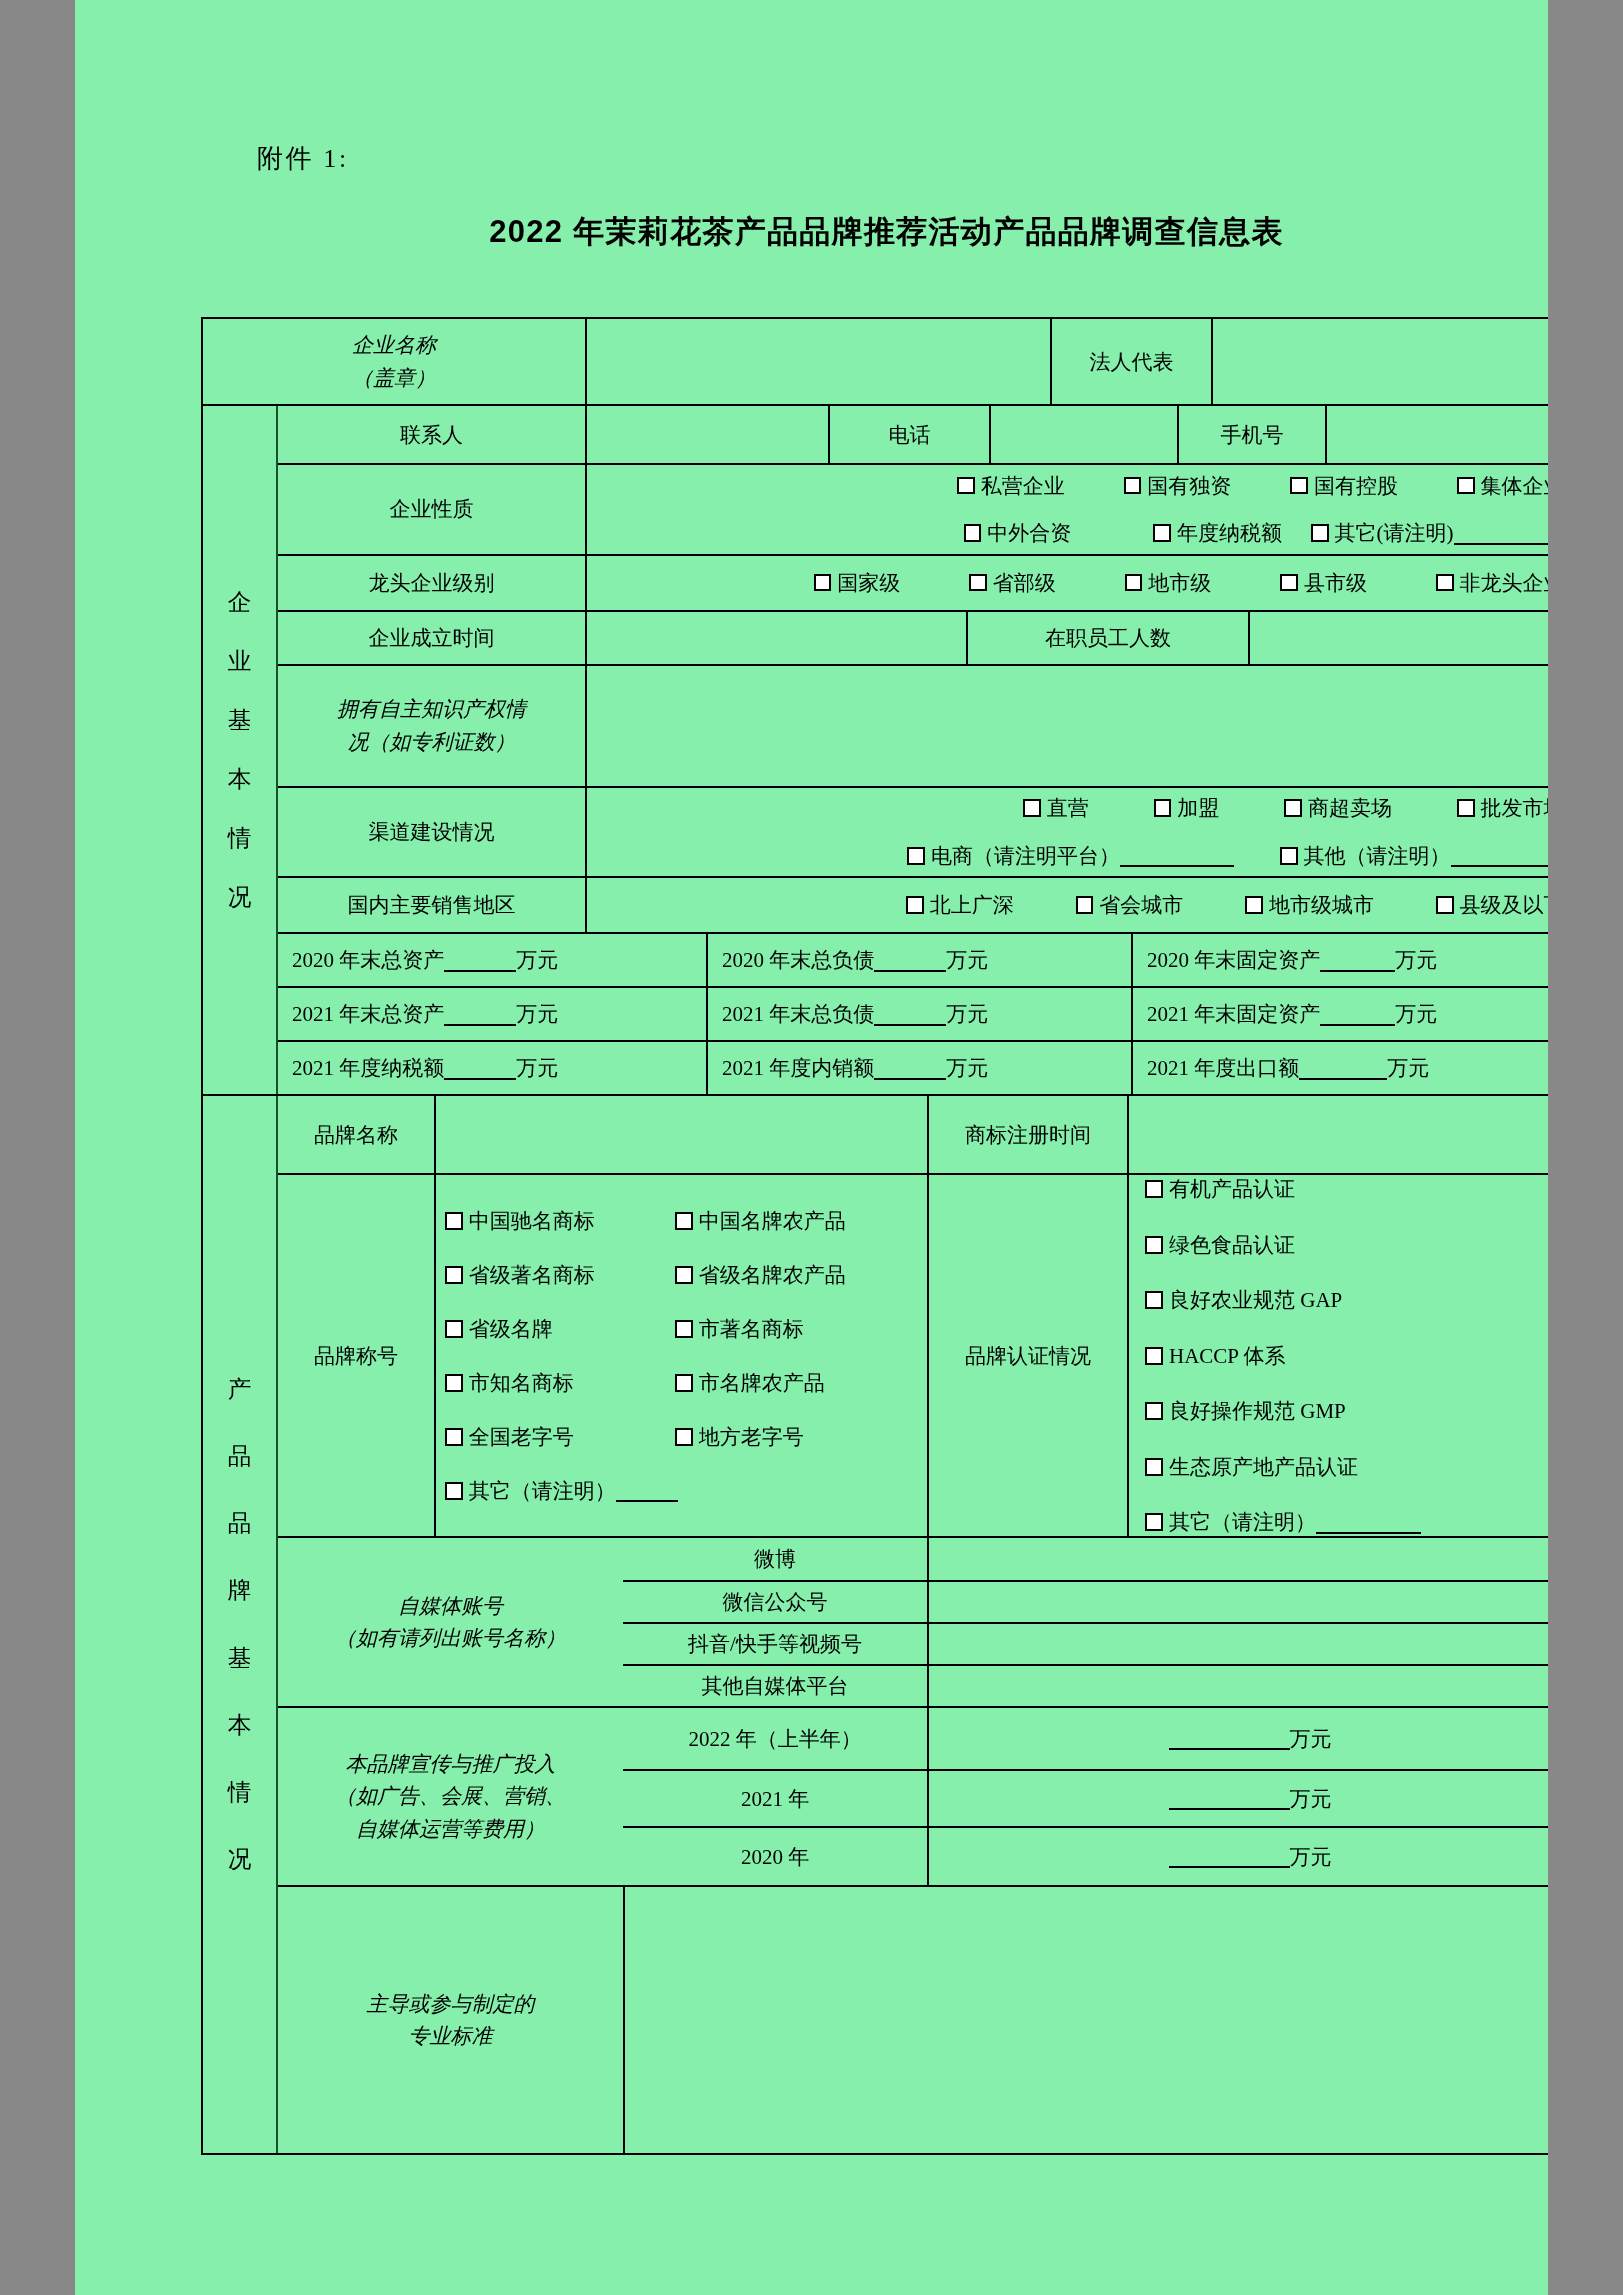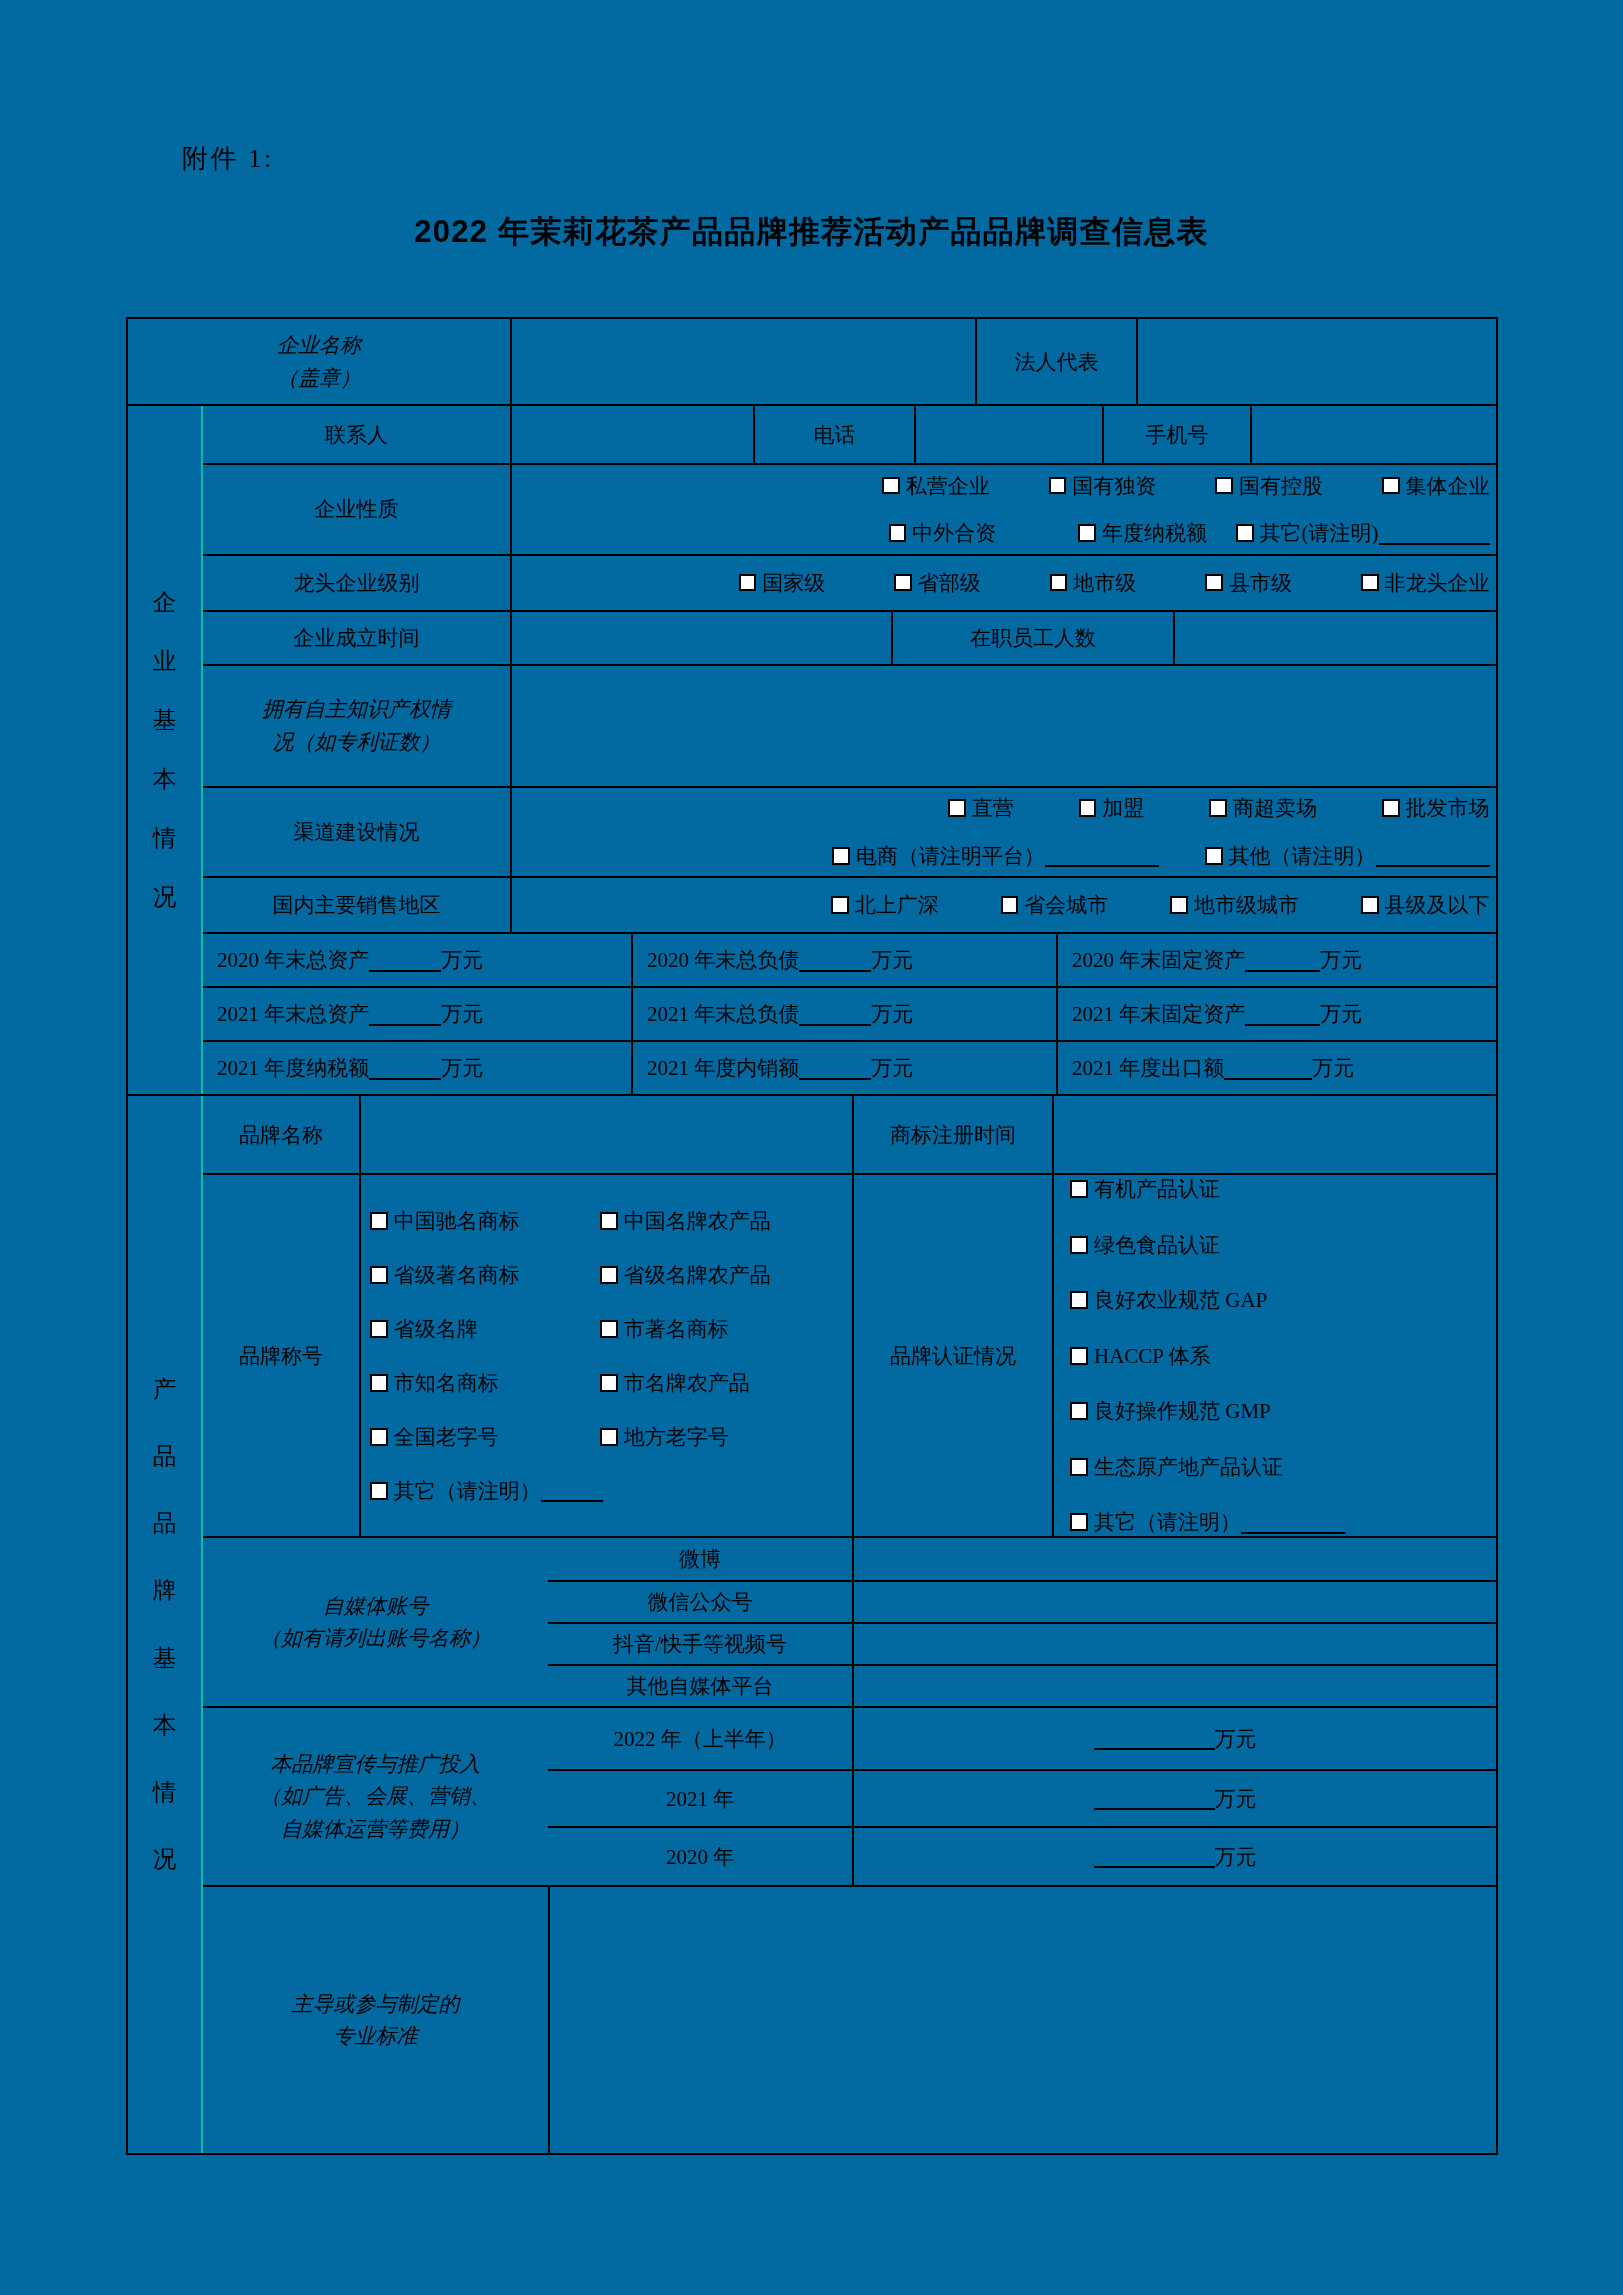--- a/index.html
+++ b/index.html
@@ -1,17 +1,17 @@
 <!DOCTYPE html>
 <html style="font-size:10.5px"><head>
 <meta charset="utf-8">
 <style>
   html,body { margin:0; padding:0; background:#888; }
   .sheet {
-    position:relative; width:1623px; height:2295px; background:#0369a1;
+    position:relative; width:1473px; height:2295px; background:#86efac;
     font-family:"Liberation Serif","DejaVu Serif",serif; color:#000;
     margin:0 auto; overflow:hidden;
   }
   .attachment {
     position:absolute; left:182px; top:141px; font-size:26px; letter-spacing:2.6px;
   }
   .doc-title {
     position:absolute; left:0; top:211px; width:1623px; text-align:center;
     font-size:31px; font-weight:bold;
     font-family:"Liberation Sans","DejaVu Sans",sans-serif; letter-spacing:1.3px;
@@ -31,21 +31,21 @@
   .cell.grow { flex:1; }
   .lblcol { display:flex; flex-direction:column; align-items:center; justify-content:center; }
   .lblcol .ln { line-height:1.55;font-style:italic; }
   .band { display:flex; border-top:2.6px solid #000; align-items:stretch; }
   .sidebar {
     width:73px; flex:none; display:flex; align-items:center; justify-content:center;
     text-align:center; font-size:23.6px;
   }
   .sidebar .ch { line-height:2.5; }
   .sidebar.s2 .ch { line-height:2.85; }
-  .bandrows { flex:1; border-left:2px solid #14b8a6; min-width:0; }
+  .bandrows { flex:1; border-left:2px solid #14532d; min-width:0; }
   .bandrows > .trow.first { border-top:none; }
   
   .cb {
     width:17.7px; height:17.7px; border:2px solid #000; display:inline-block;
     margin-right:5.9px; flex:none; background:#fff;
   }
   .opt { display:inline-flex; align-items:center; white-space:nowrap; }
   .ul { display:inline-block; border-bottom:2px solid #000; height:23.6px; flex:none; }
   .optline { display:flex; align-items:center; }
   

